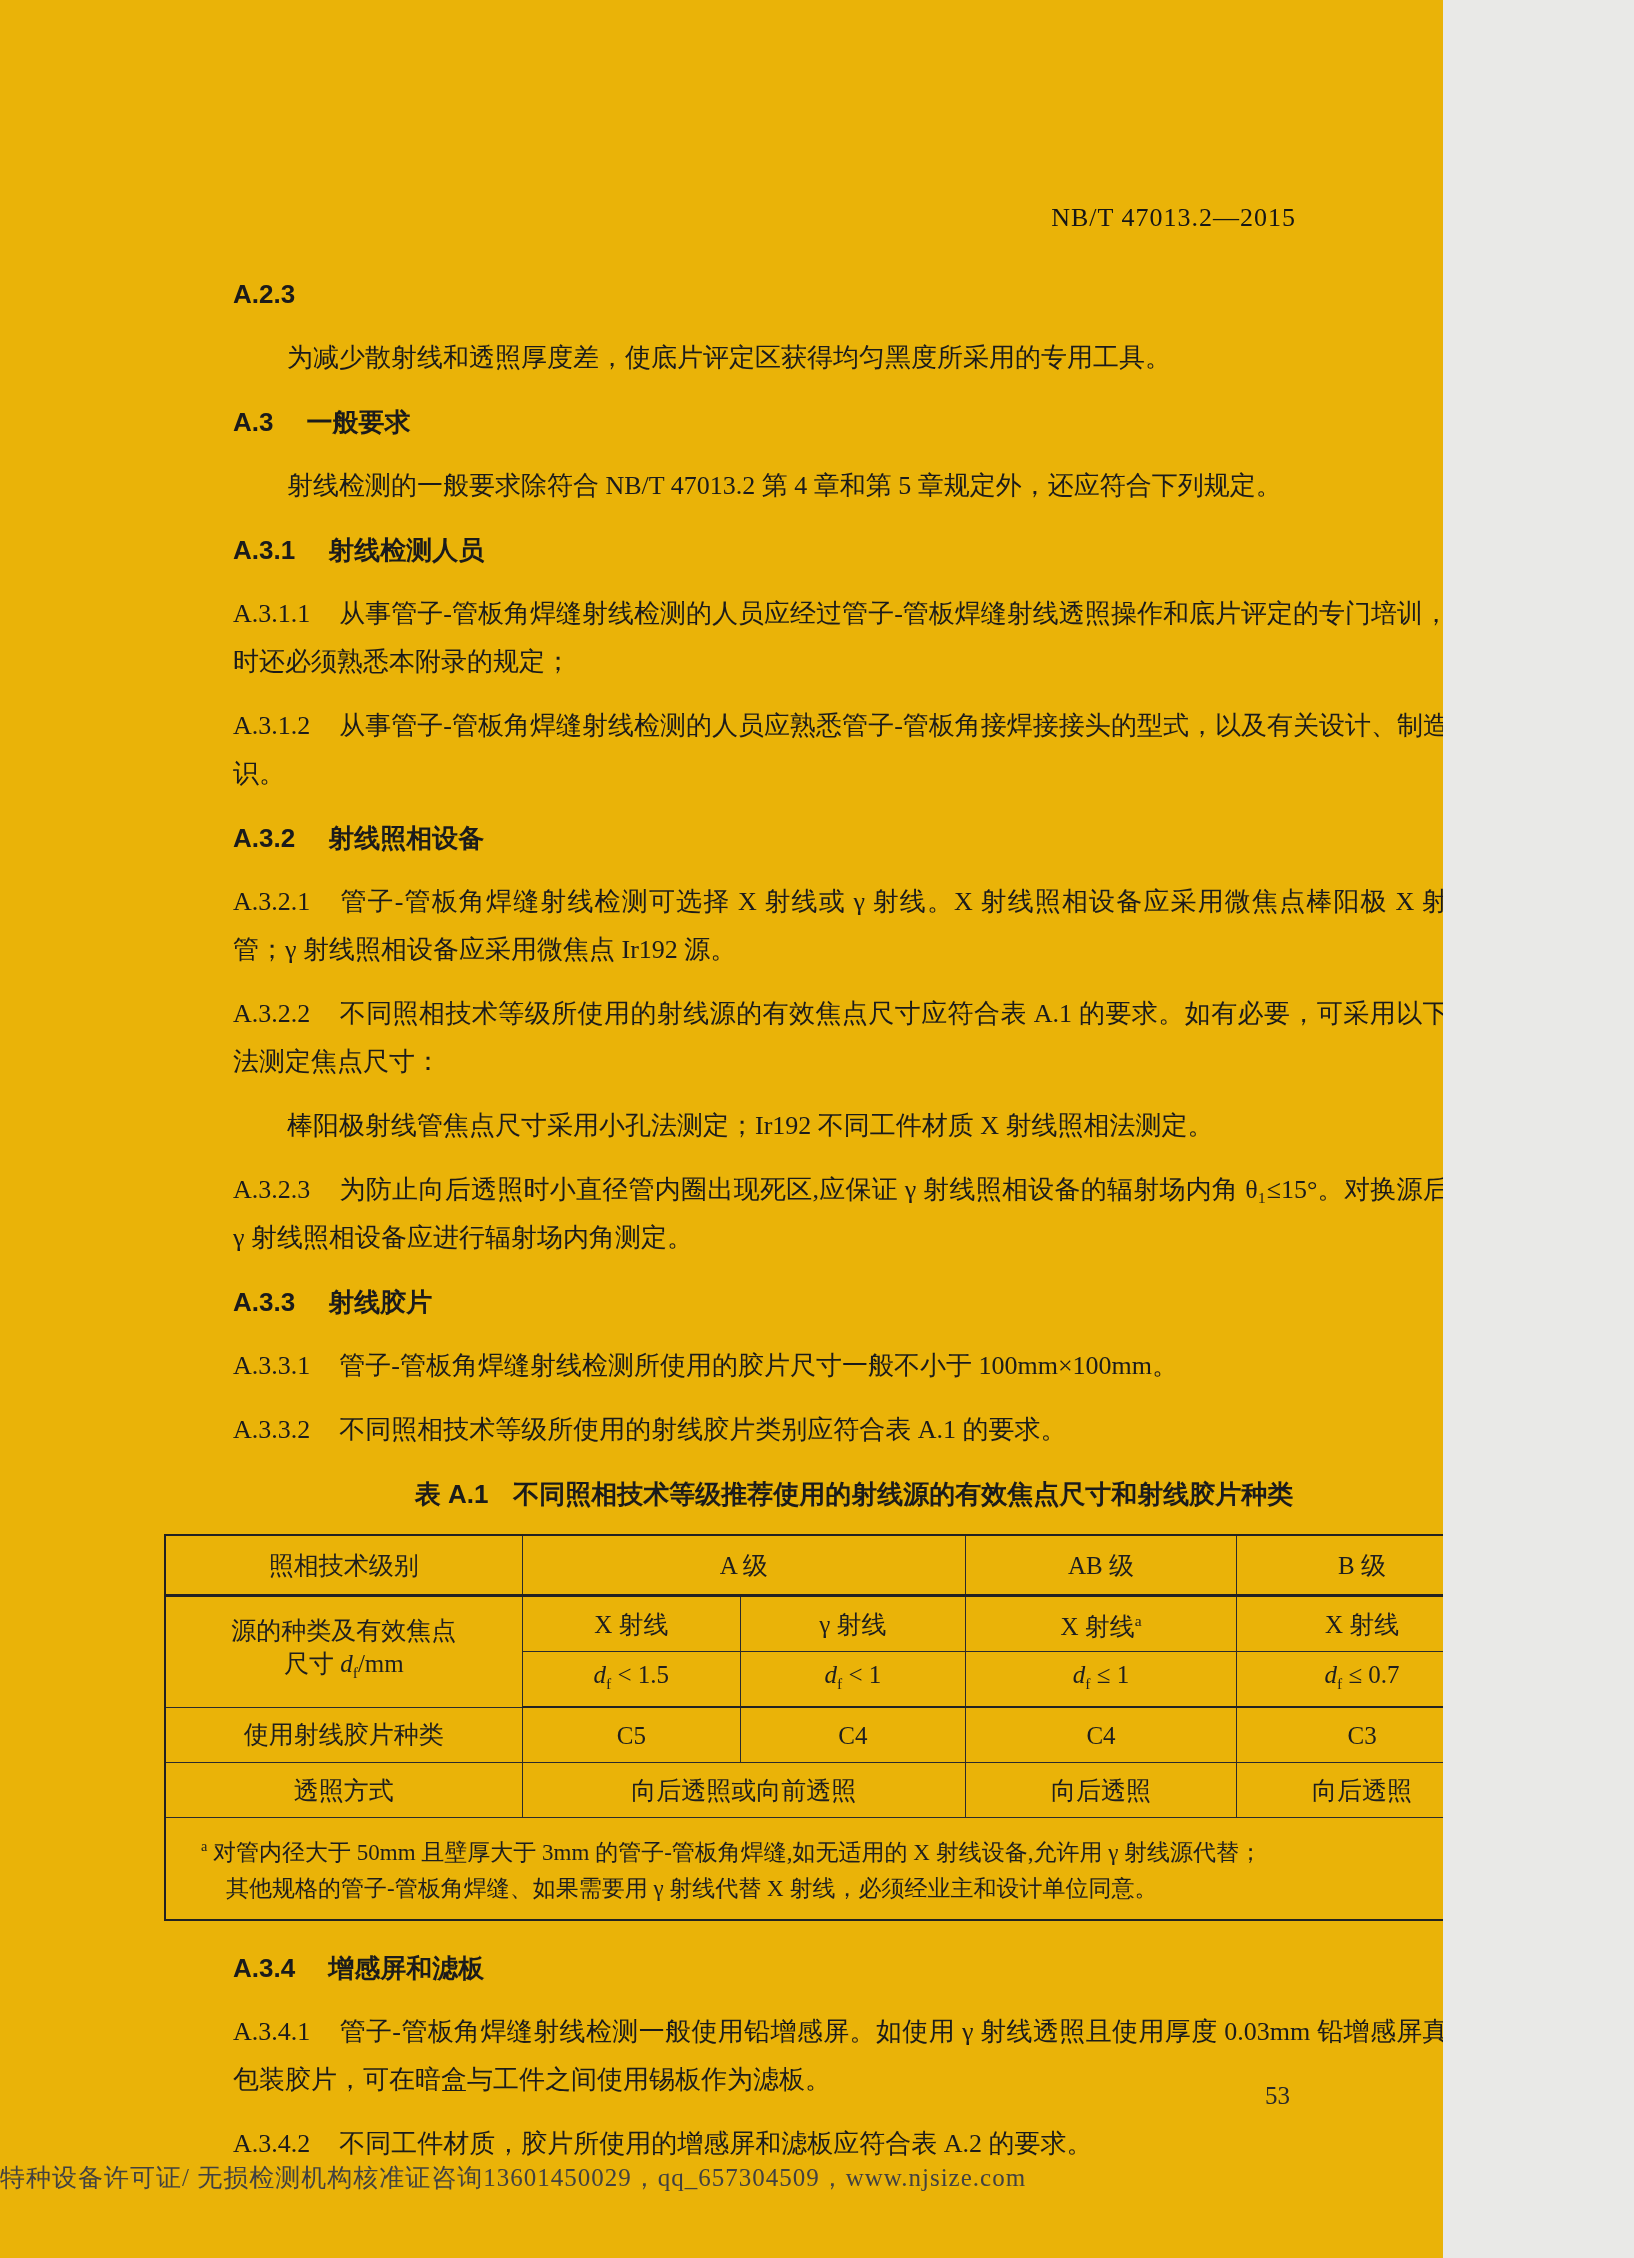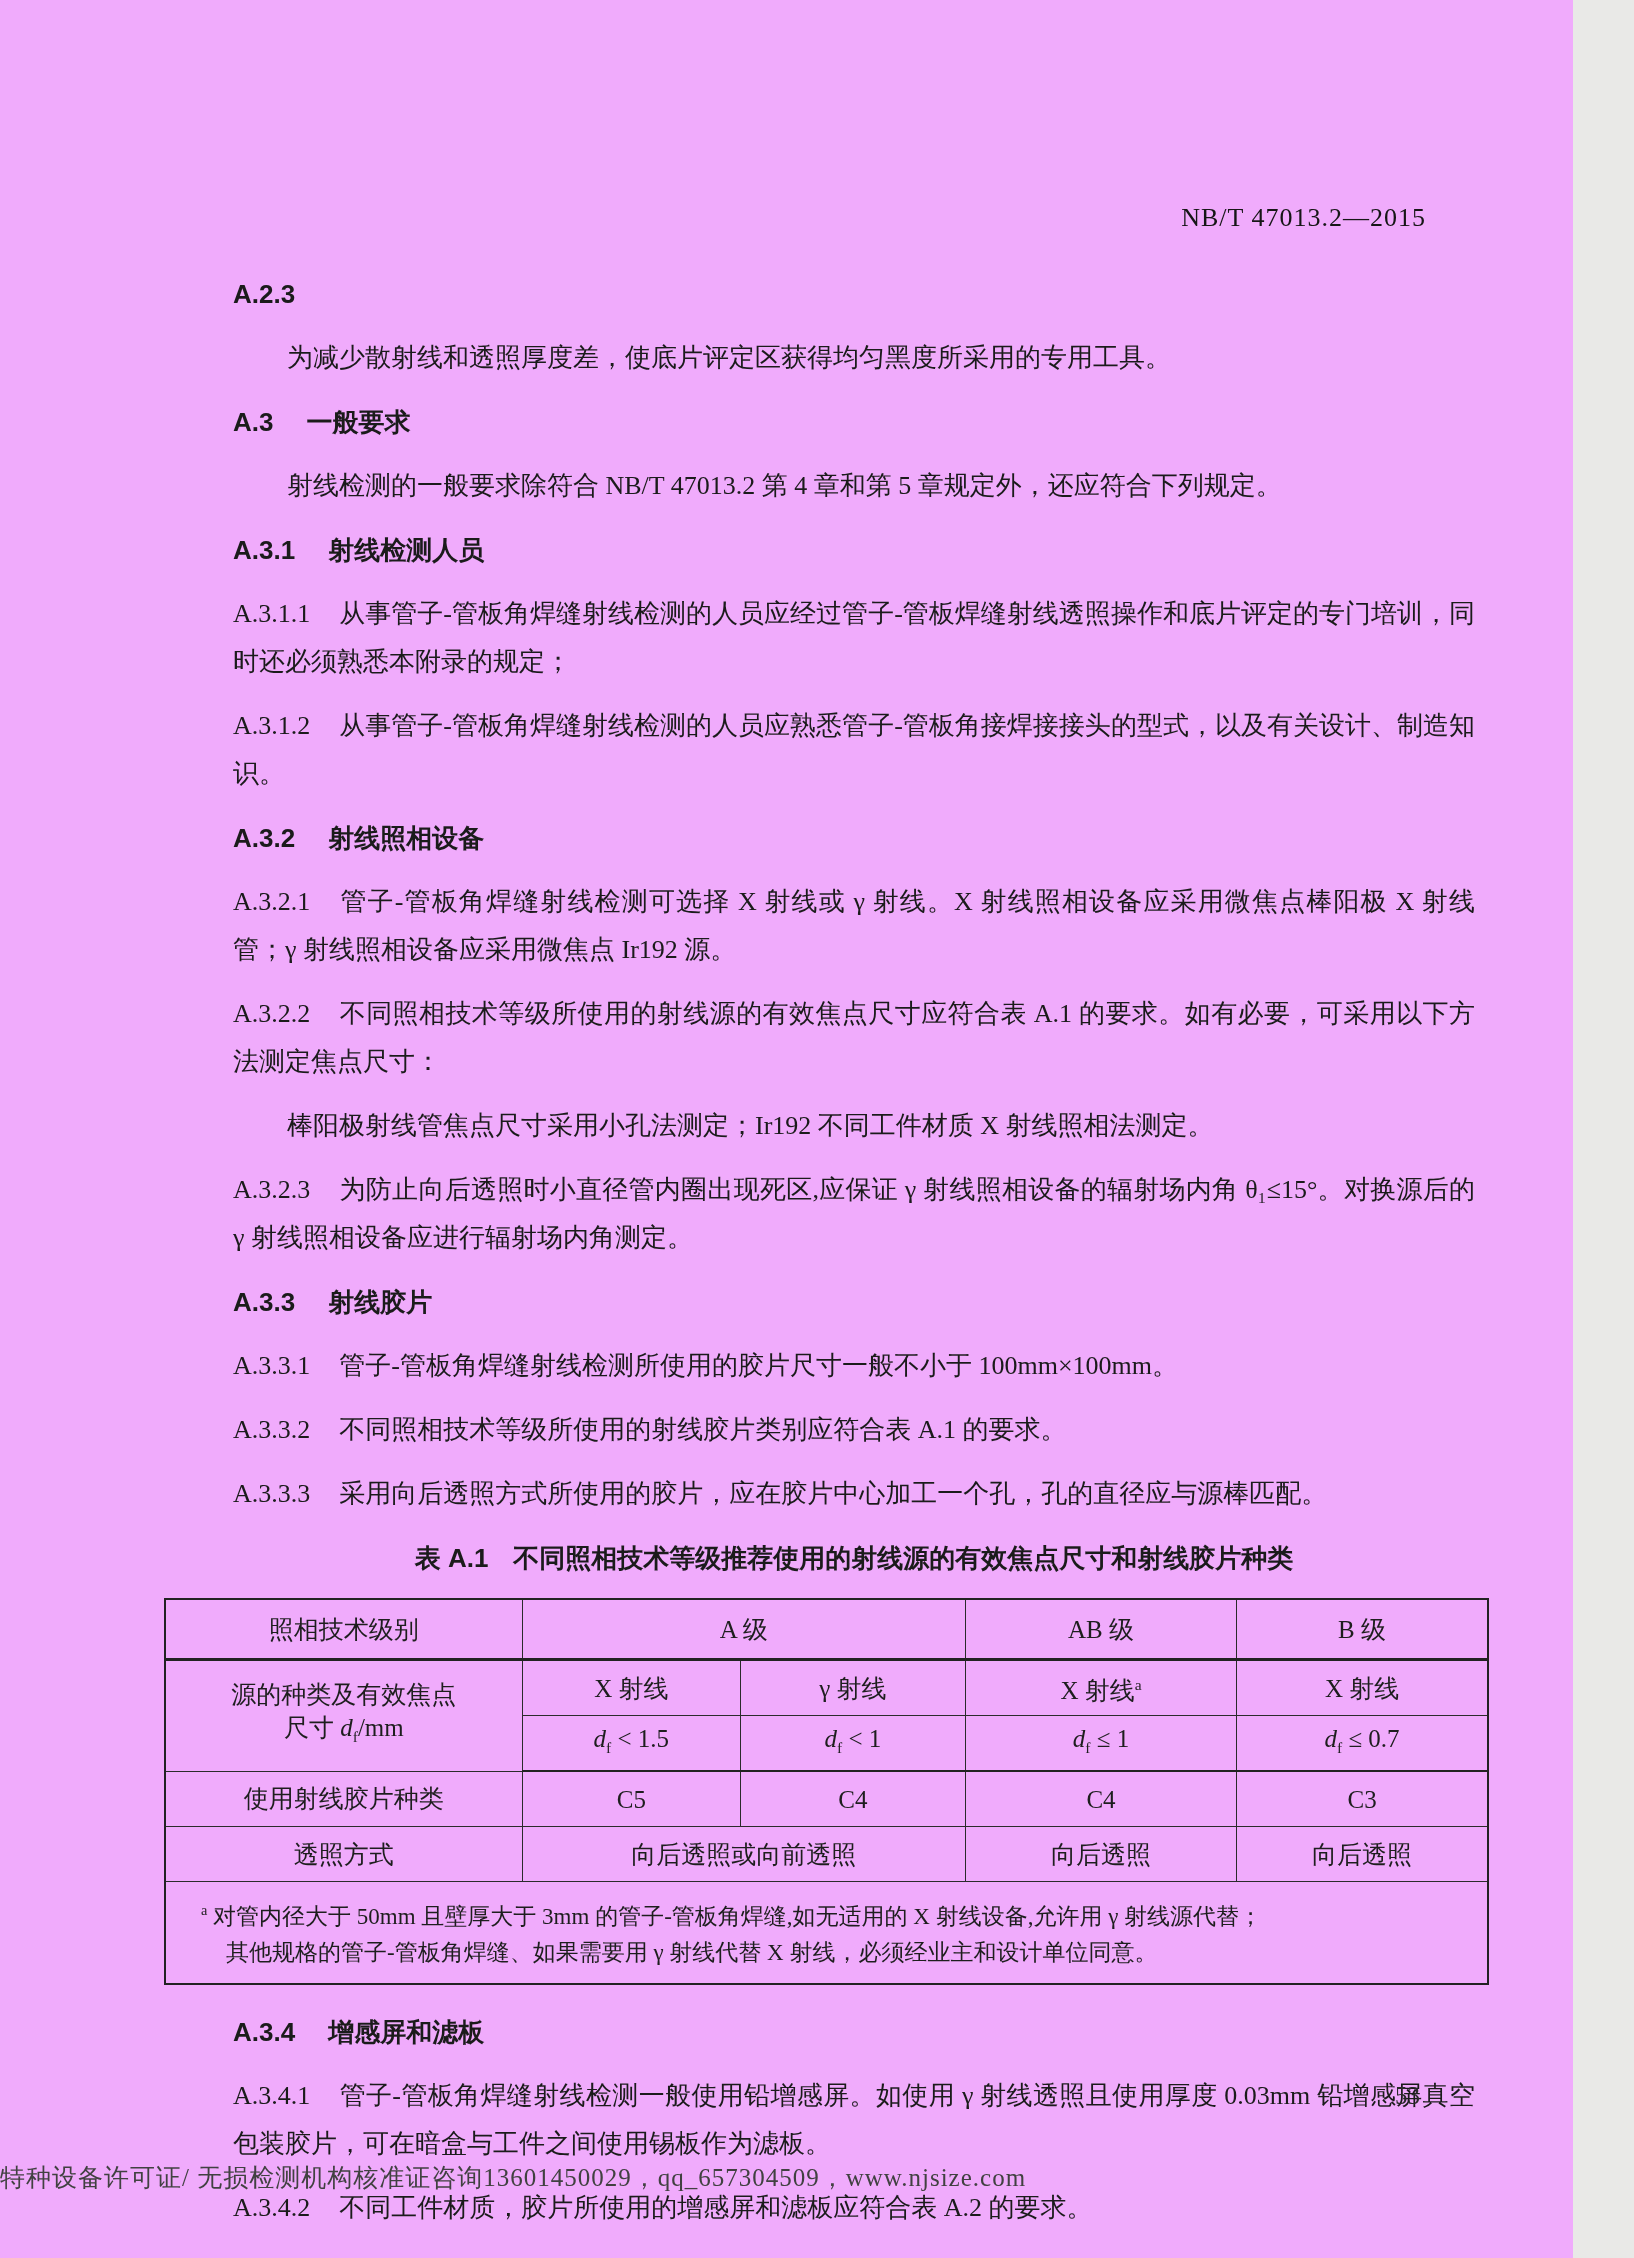--- a/index.html
+++ b/index.html
@@ -2,22 +2,22 @@
 <html><head>
 <meta charset="utf-8">
 <style>
   html,body{margin:0;padding:0;}
   body{
     width:1635px;height:2258px;
     background:#e9e9e7;
     font-family:"Liberation Serif","DejaVu Serif",serif;
   }
   .page{
-    position:relative;width:1573px;height:2258px;
-    background:#f0abfc;color:#1b1b1b;overflow:hidden;text-decoration:underline;
+    position:relative;width:1443px;height:2258px;
+    background:#eab308;color:#1b1b1b;overflow:hidden;text-decoration:underline;
   }
   .doc-header{
     position:absolute;top:203px;right:147px;
     font-size:26px;letter-spacing:1px;color:#161616;
   }
   .content{
     position:absolute;left:217px;top:254px;width:1274px;
     font-size:26px;line-height:48px;text-align:justify;
   }
   .content p{margin:16px;}
@@ -121,23 +121,20 @@
     </p>
 
     <p class="h">
       <span class="num">A.3.3</span><span>射线胶片</span>
     </p>
     <p>
       <span class="num">A.3.3.1</span><span>管子-管板角焊缝射线检测所使用的胶片尺寸一般不小于 100mm×100mm。</span>
     </p>
     <p>
       <span class="num">A.3.3.2</span><span>不同照相技术等级所使用的射线胶片类别应符合表 A.1 的要求。</span>
-    </p>
-    <p>
-      <span class="num">A.3.3.3</span><span>采用向后透照方式所使用的胶片，应在胶片中心加工一个孔，孔的直径应与源棒匹配。</span>
     </p>
 
     <p class="tbl-title">
       <span class="tlabel">表 A.1</span><span>不同照相技术等级推荐使用的射线源的有效焦点尺寸和射线胶片种类</span>
     </p>
 
     <table class="a1">
       <colgroup>
         <col style="width:27%">
           <col style="width:16.5%">

